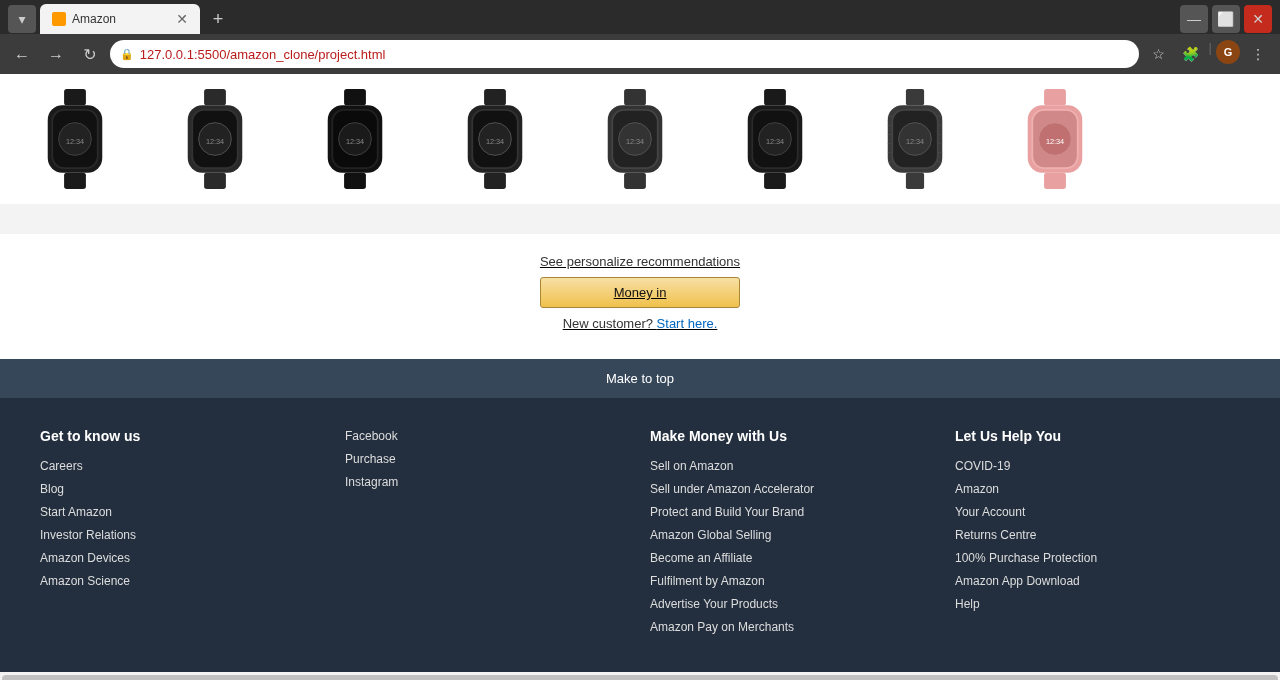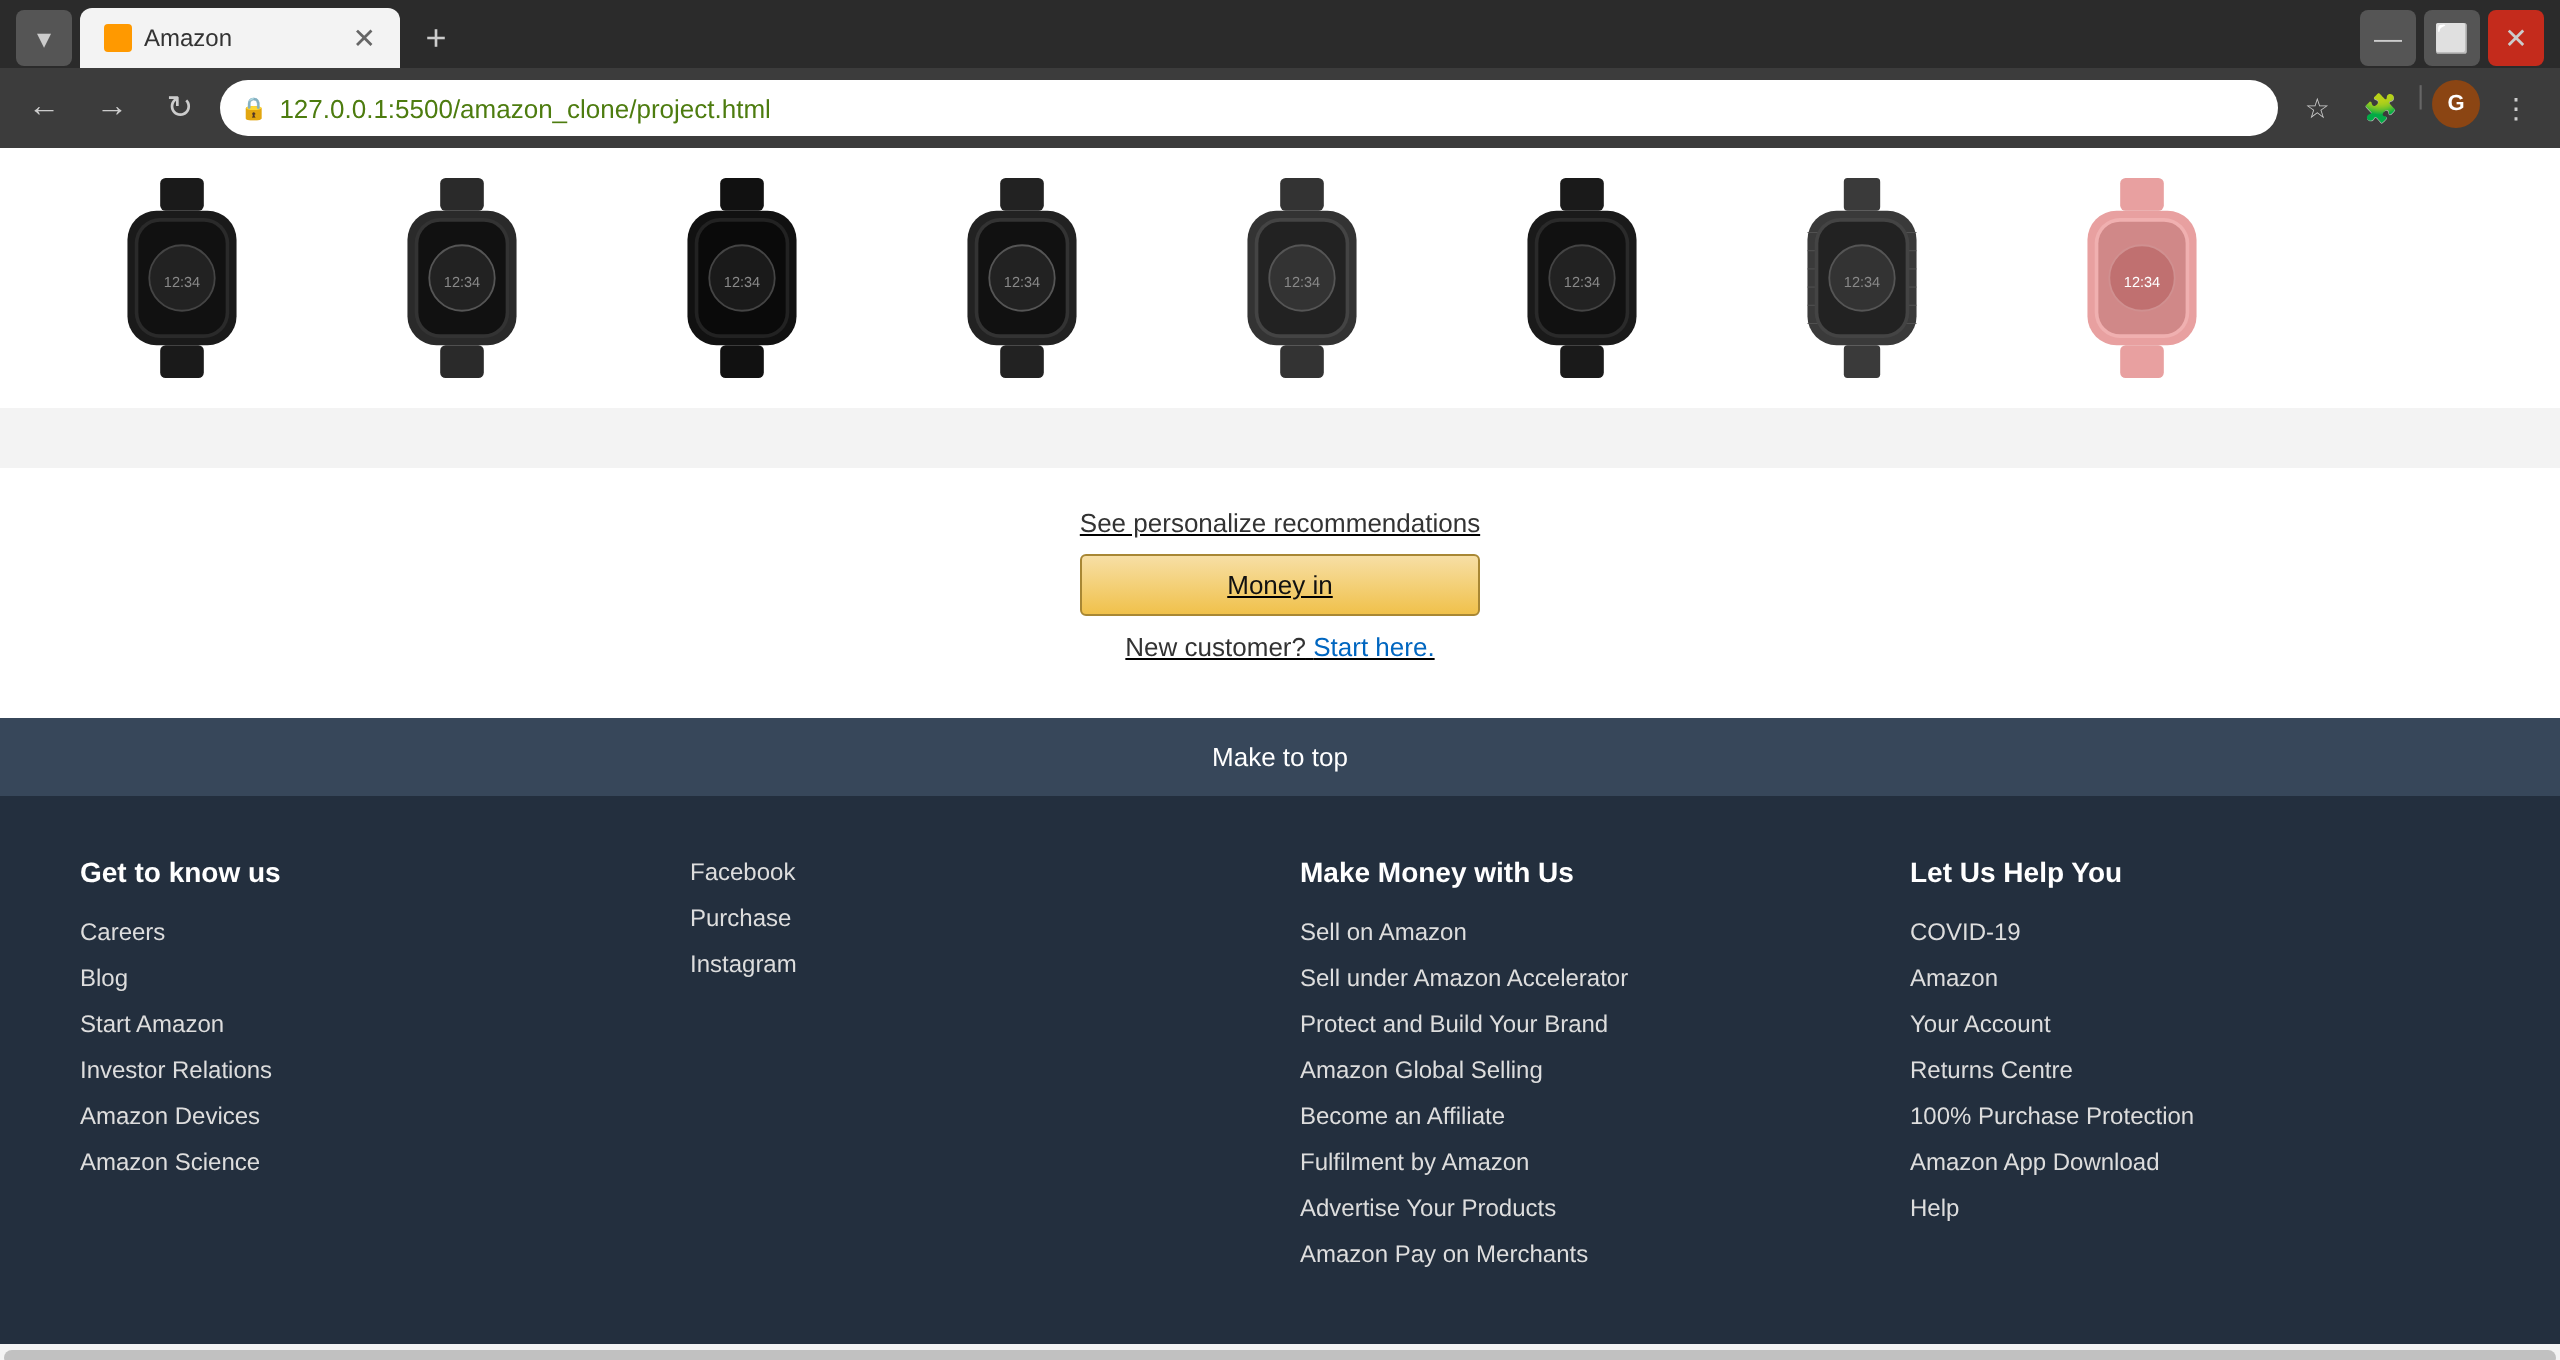--- a/index.html
+++ b/index.html
@@ -96,21 +96,21 @@
       align-items: center;
       padding: 0 10px;
       gap: 6px;
     }
     .address-bar .lock-icon { color: #666; font-size: 11px; }
     .address-bar input {
       border: none;
       outline: none;
       font-size: 13px;
       flex: 1;
-      color: #4d7c0f;
+      color: #b91c1c;
     }
     .nav-extras {
       display: flex;
       gap: 4px;
     }
     .nav-extra-btn {
       width: 28px;
       height: 28px;
       background: transparent;
       border: none;
@@ -141,21 +141,21 @@
       background: #f3f3f3;
     }
 
     
     .products-section {
       background: #fff;
       overflow: hidden;
       height: 130px;
       display: flex;
       align-items: center;
-      padding: 0 36px;
+      padding: 0 20px;
       gap: 30px;
     }
     .watch-img {
       width: 110px;
       height: 110px;
       display: flex;
       align-items: center;
       justify-content: center;
     }
     .watch-svg {

